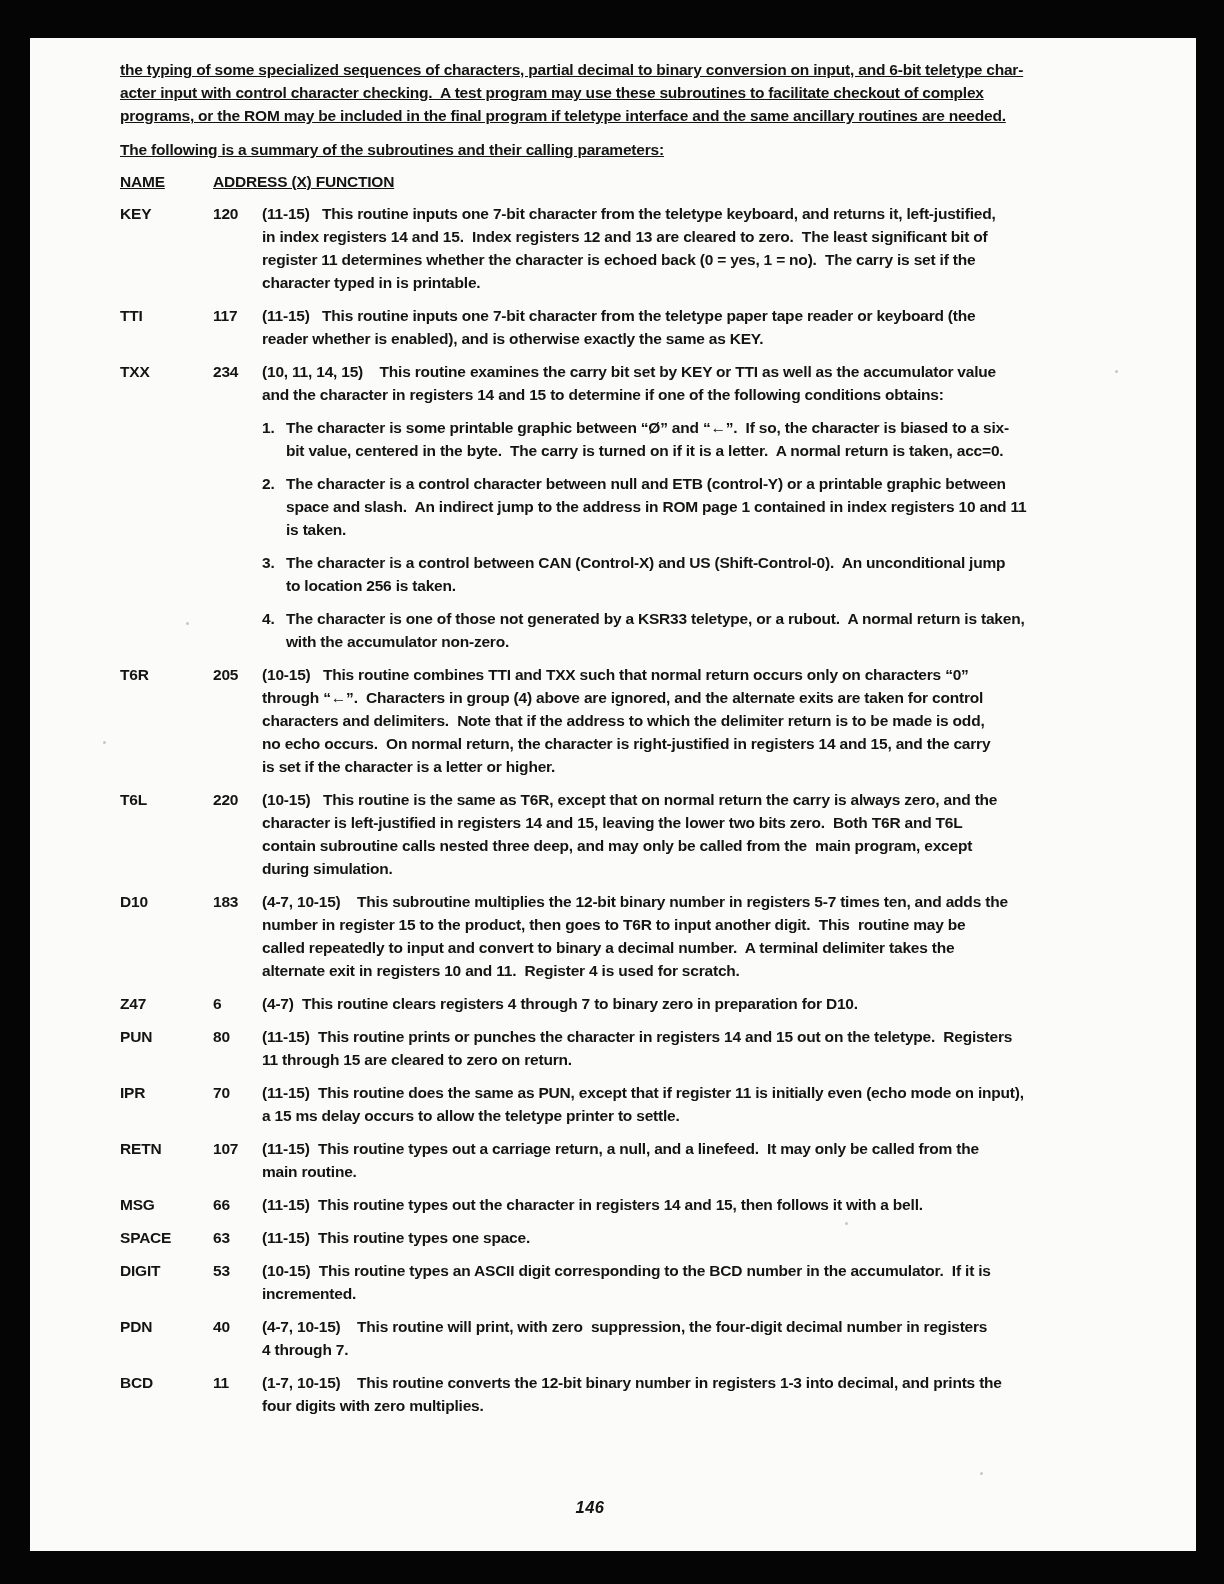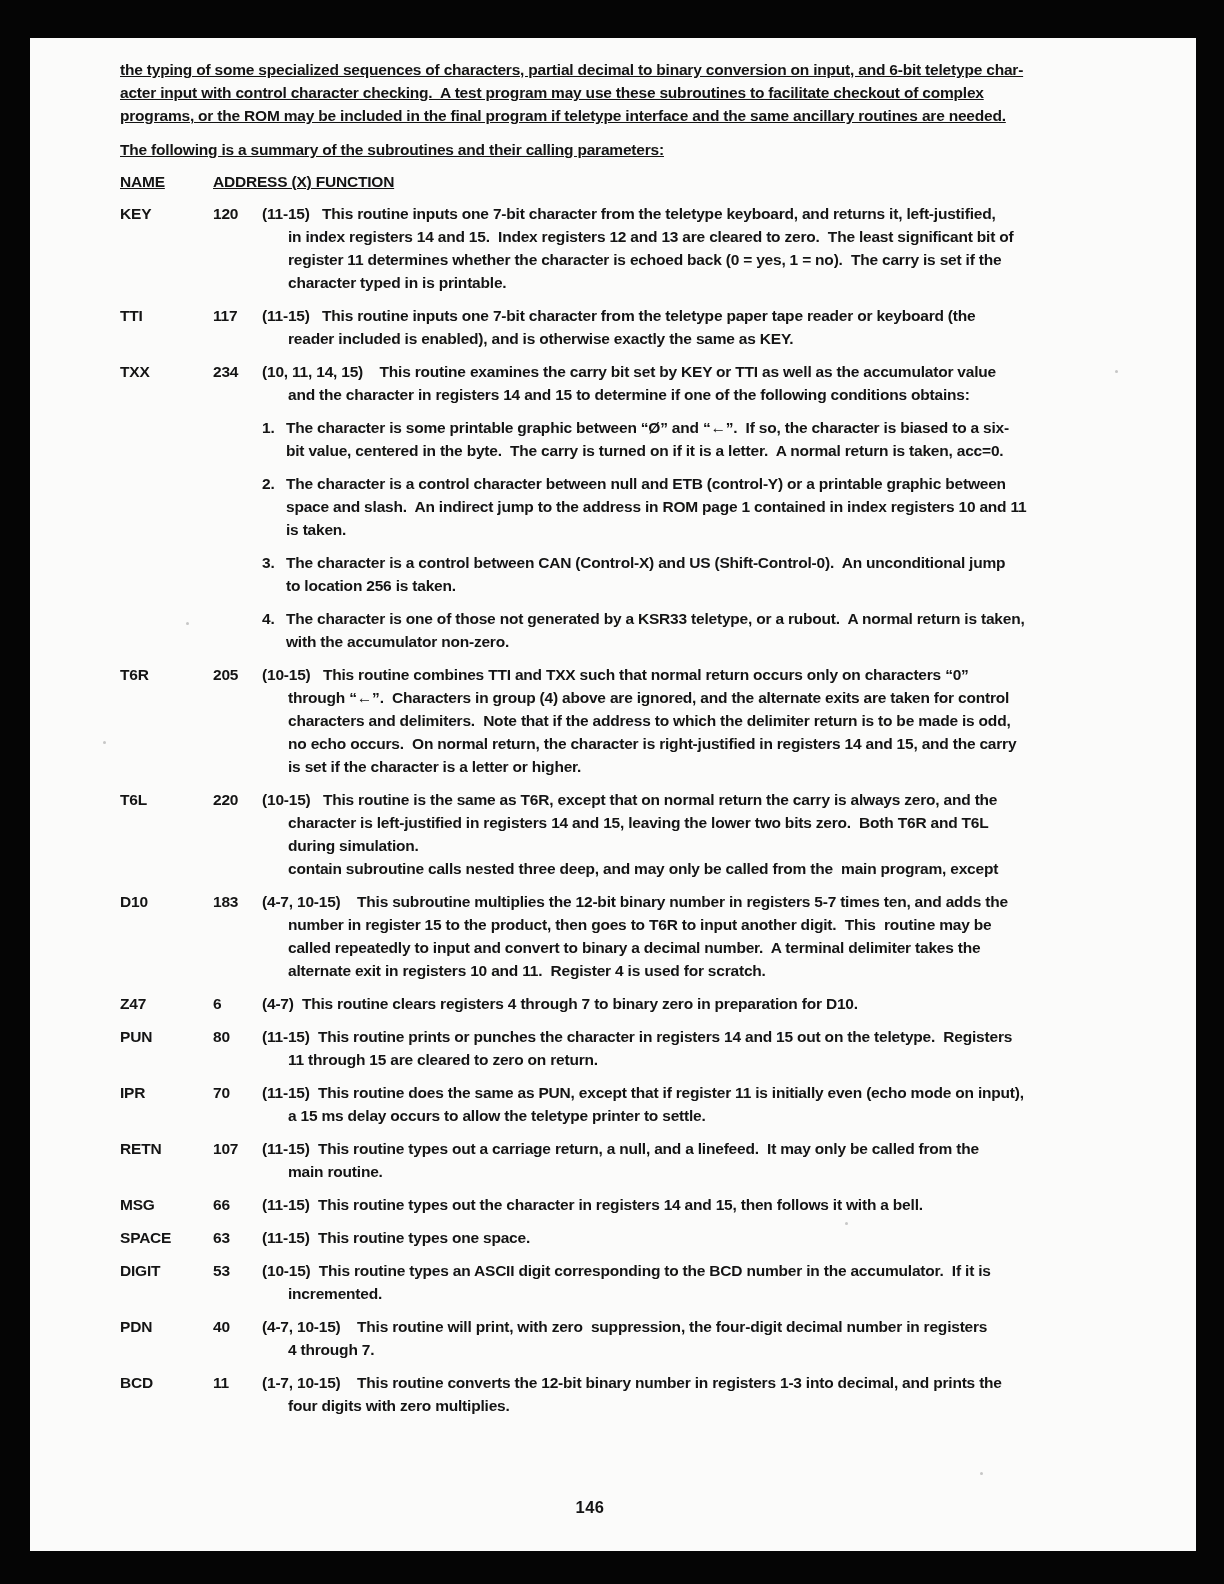--- a/index.html
+++ b/index.html
@@ -22,26 +22,26 @@
     line-height:23px;
   }
   .line{white-space:pre;text-decoration:underline;}
   .intro{margin-bottom:11px;}
   .summary{margin-bottom:9px;}
   .col-header{display:grid;grid-template-columns:93px auto;margin-bottom:9px;}
   .entry{display:grid;grid-template-columns:93px 49px 868px;margin-bottom:10px;align-items:start;}
   .entry .ename{white-space:pre;}
   .entry .eaddr{white-space:pre;}
   .fn-line{white-space:pre;}
-  .fn-line.cont{margin-left:26px;}
+  .fn-line.cont{}
   .item{position:relative;padding-left:24px;margin-top:10px;}
   .item .marker{position:absolute;left:0;top:0;}
   .page-number{
     position:absolute;top:1498px;left:120px;width:940px;
-    text-align:center;font-size:16.5px;font-weight:700;letter-spacing:0.5px;
+    text-align:center;font-size:16.5px;font-weight:700;letter-spacing:0.5px;font-style:italic;
   }
   
   .speck{position:absolute;background:#9a9a9a;width:3px;height:3px;border-radius:50%;opacity:.55;}
 </style>
 </head>
 <body>
 
 <div class="scan-edge edge-top"></div>
 <div class="scan-edge edge-bottom"></div>
 <div class="scan-edge edge-left"></div>
@@ -69,21 +69,21 @@
           <div class="fn-line cont">in index registers 14 and 15.  Index registers 12 and 13 are cleared to zero.  The least significant bit of</div>
           <div class="fn-line cont">register 11 determines whether the character is echoed back (0 = yes, 1 = no).  The carry is set if the</div>
           <div class="fn-line cont">character typed in is printable.</div>
         </div>
       </div>
       <div class="entry">
         <div class="ename">TTI</div>
         <div class="eaddr">117</div>
         <div class="efn">
           <div class="fn-line">(11-15)   This routine inputs one 7-bit character from the teletype paper tape reader or keyboard (the</div>
-          <div class="fn-line cont">reader included is enabled), and is otherwise exactly the same as KEY.</div>
+          <div class="fn-line cont">reader whether is enabled), and is otherwise exactly the same as KEY.</div>
         </div>
       </div>
       <div class="entry">
         <div class="ename">TXX</div>
         <div class="eaddr">234</div>
         <div class="efn">
           <div class="fn-line">(10, 11, 14, 15)    This routine examines the carry bit set by KEY or TTI as well as the accumulator value</div>
           <div class="fn-line cont">and the character in registers 14 and 15 to determine if one of the following conditions obtains:</div>
           <div class="item">
             <span class="marker">1.</span>
@@ -118,22 +118,22 @@
           <div class="fn-line cont">no echo occurs.  On normal return, the character is right-justified in registers 14 and 15, and the carry</div>
           <div class="fn-line cont">is set if the character is a letter or higher.</div>
         </div>
       </div>
       <div class="entry">
         <div class="ename">T6L</div>
         <div class="eaddr">220</div>
         <div class="efn">
           <div class="fn-line">(10-15)   This routine is the same as T6R, except that on normal return the carry is always zero, and the</div>
           <div class="fn-line cont">character is left-justified in registers 14 and 15, leaving the lower two bits zero.  Both T6R and T6L</div>
+          <div class="fn-line cont">contain subroutine calls nested three deep, and may only be called from the  main program, except</div>
           <div class="fn-line cont">during simulation.</div>
-          <div class="fn-line cont">contain subroutine calls nested three deep, and may only be called from the  main program, except</div>
         </div>
       </div>
       <div class="entry">
         <div class="ename">D10</div>
         <div class="eaddr">183</div>
         <div class="efn">
           <div class="fn-line">(4-7, 10-15)    This subroutine multiplies the 12-bit binary number in registers 5-7 times ten, and adds the</div>
           <div class="fn-line cont">number in register 15 to the product, then goes to T6R to input another digit.  This  routine may be</div>
           <div class="fn-line cont">called repeatedly to input and convert to binary a decimal number.  A terminal delimiter takes the</div>
           <div class="fn-line cont">alternate exit in registers 10 and 11.  Register 4 is used for scratch.</div>

